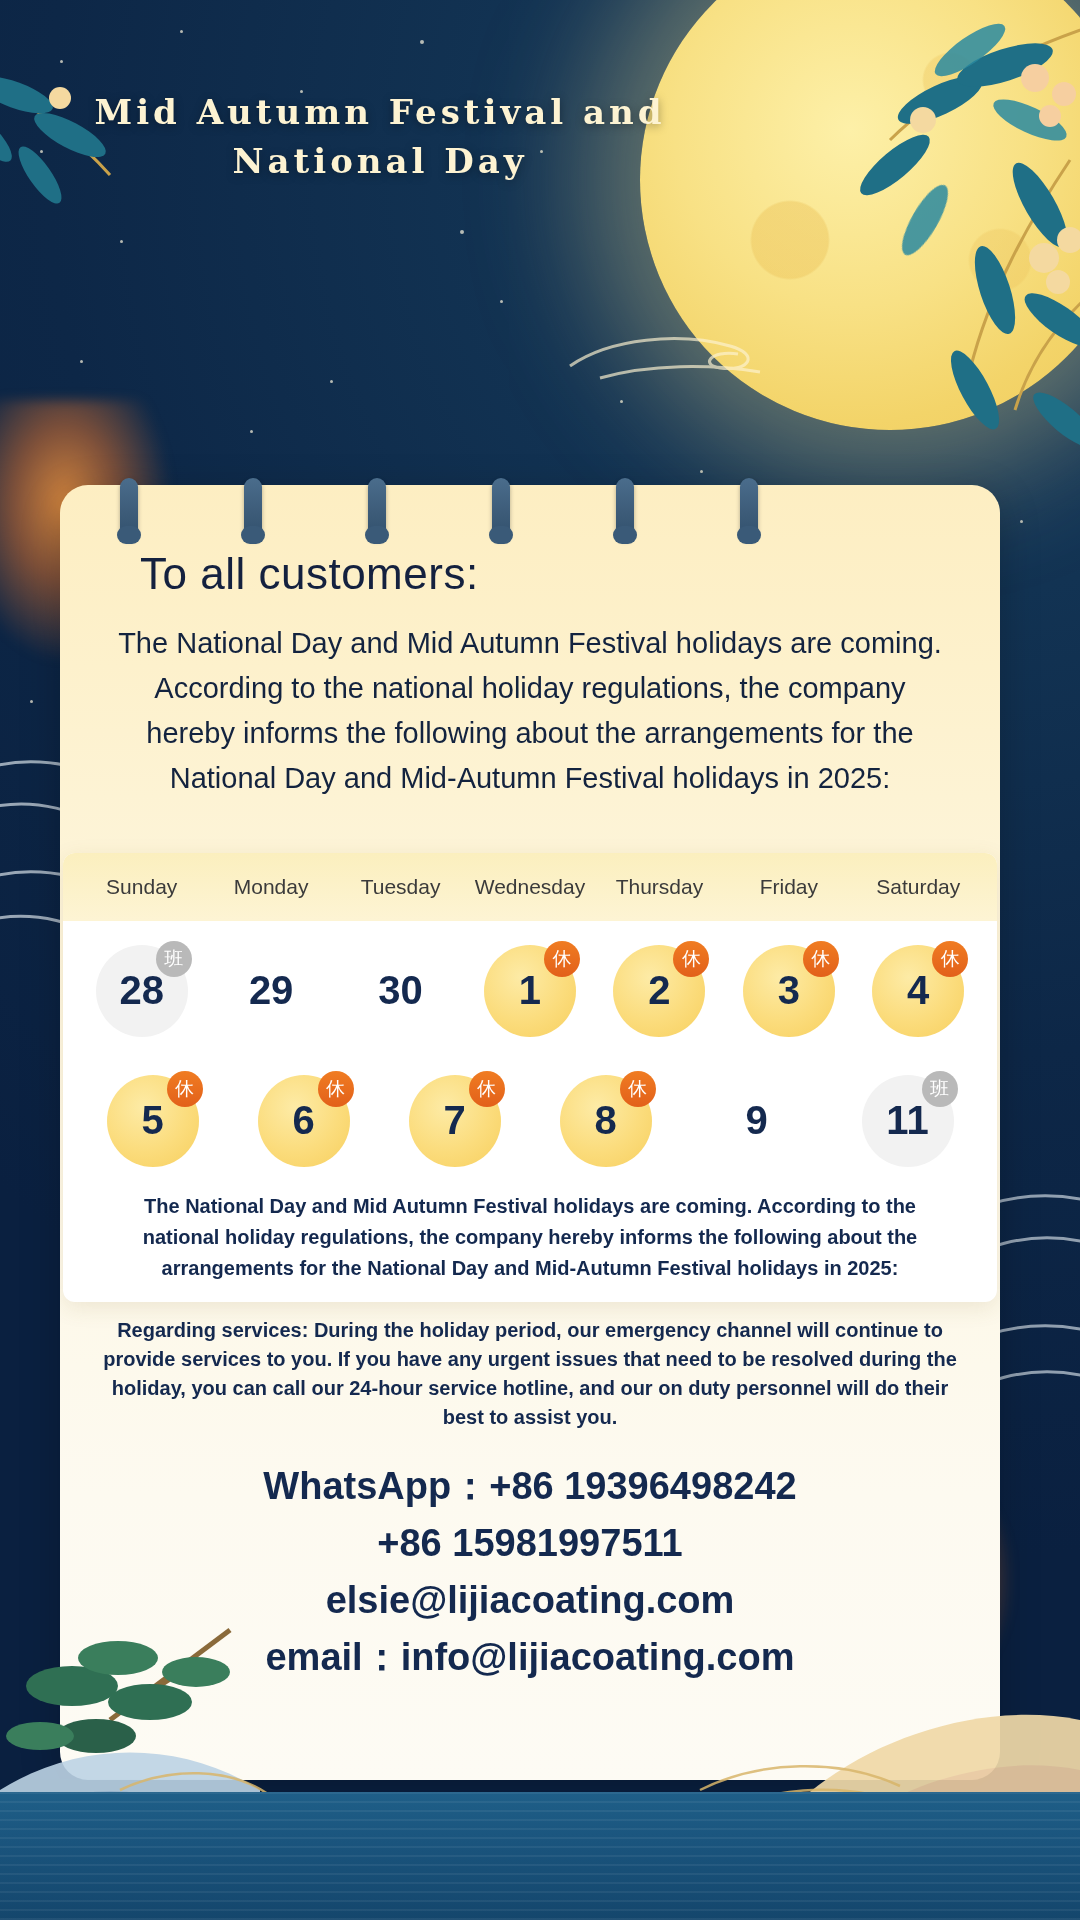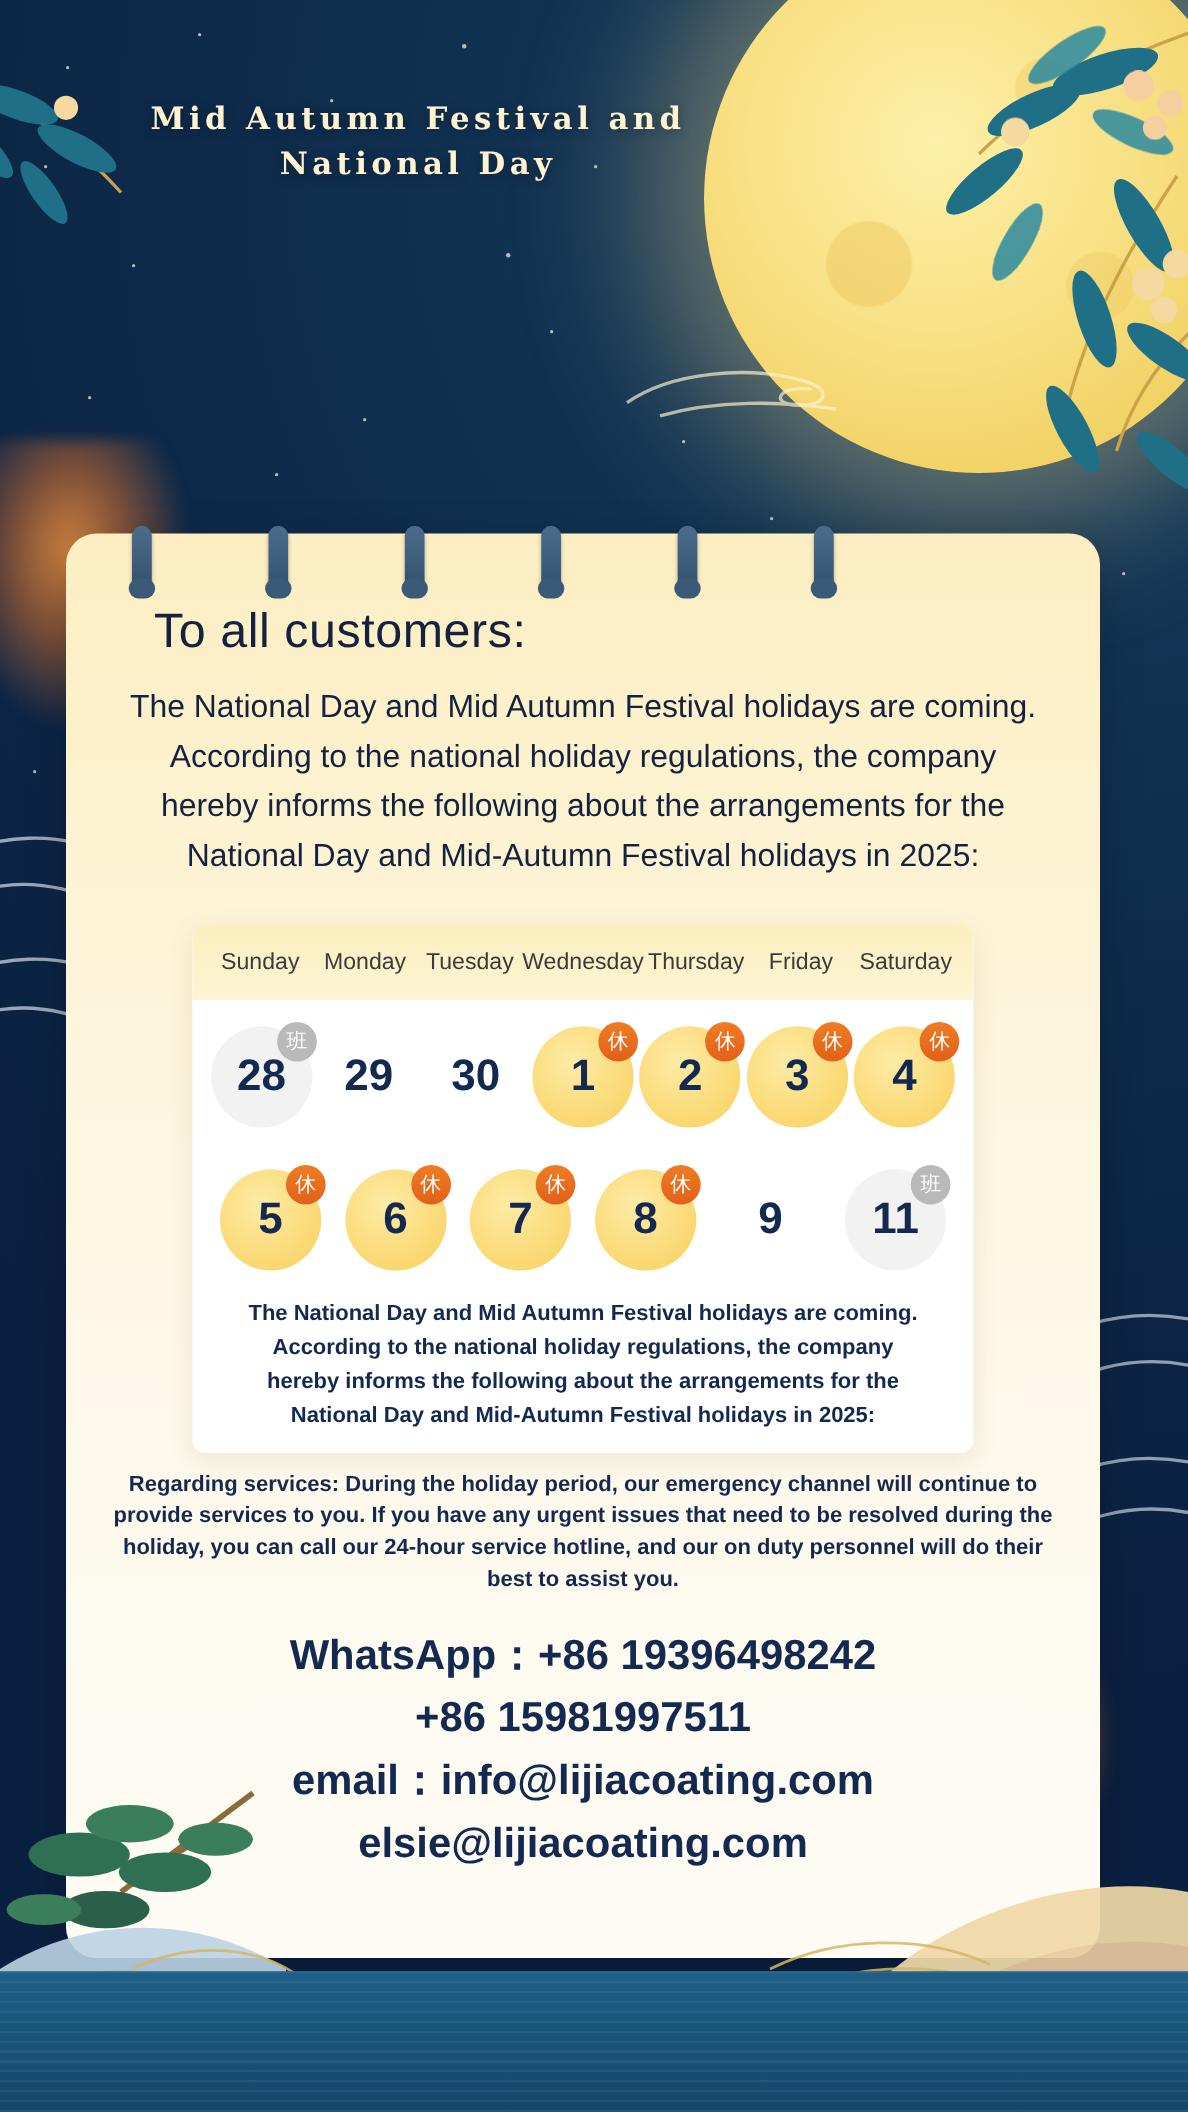--- a/index.html
+++ b/index.html
@@ -74,21 +74,21 @@
   .header {
     position: absolute;
     top: 88px; left: 0; width: 760px;
     text-align: center;
     z-index: 6;
   }
   .header .line {
     font-family: "DejaVu Serif", serif;
     font-weight: bold;
     color: #fdf3d2;
-    font-size: 28px;
+    font-size: 34px;
     letter-spacing: 4px;
     line-height: 1.45;
     text-shadow: 0 2px 10px rgba(0,0,0,.35);
   }
   .header .notice {
     margin-top: 26px;
     font-family: "DejaVu Serif", serif;
     font-weight: bold;
     color: #fdf3d2;
     font-size: 70px;
@@ -133,22 +133,22 @@
   .intro {
     margin: 22px 48px 0 48px;
     text-align: center;
     font-size: 29px;
     line-height: 1.55;
     color: #13233f;
   }
 
   
   .calendar {
-    margin: 40px auto 0 auto;
-    width: 710px;
+    margin: 52px auto 0 auto;
+    width: 934px;
     background: #ffffff;
     border-radius: 12px;
     box-shadow: 0 6px 22px rgba(120,100,40,.12);
     padding-bottom: 18px;
     overflow: hidden;
   }
   .cal-head {
     display: flex;
     background: linear-gradient(180deg, #fbefbe 0%, #fdf4d4 100%);
     padding: 22px 14px;
@@ -458,24 +458,24 @@
       <div class="cal-note">The National Day and Mid Autumn Festival holidays are coming. According to the national holiday regulations, the company hereby informs the following about the arrangements for the National Day and Mid-Autumn Festival holidays in 2025:</div>
     </div>
 
     <div class="services">Regarding services: During the holiday period, our emergency channel will continue to provide services to you. If you have any urgent issues that need to be resolved during the holiday, you can call our 24-hour service hotline, and our on duty personnel will do their best to assist you.</div>
 
     <div class="contacts">
       <div>
         <span>WhatsApp：</span><span>+86 19396498242</span>
       </div>
       <div>+86 15981997511</div>
+      <div>elsie@lijiacoating.com</div>
       <div>
         <span>email：</span><span>info@lijiacoating.com</span>
       </div>
-      <div>elsie@lijiacoating.com</div>
     </div>
   </div>
 
   <div class="bottom-scene">
     <svg width="1080" height="430" viewBox="0 0 1080 430">
 
       <g opacity=".9">
         <path d="M0 300 C 80 250, 180 250, 260 300 L 260 430 L 0 430 Z" fill="#bcd3e4"></path>
         <path d="M0 330 C 70 290, 160 292, 235 335 L 235 430 L 0 430 Z" fill="#9dbcd6"></path>
         <path d="M0 360 C 60 330, 140 332, 210 368 L 210 430 L 0 430 Z" fill="#cbb4cf"></path>

